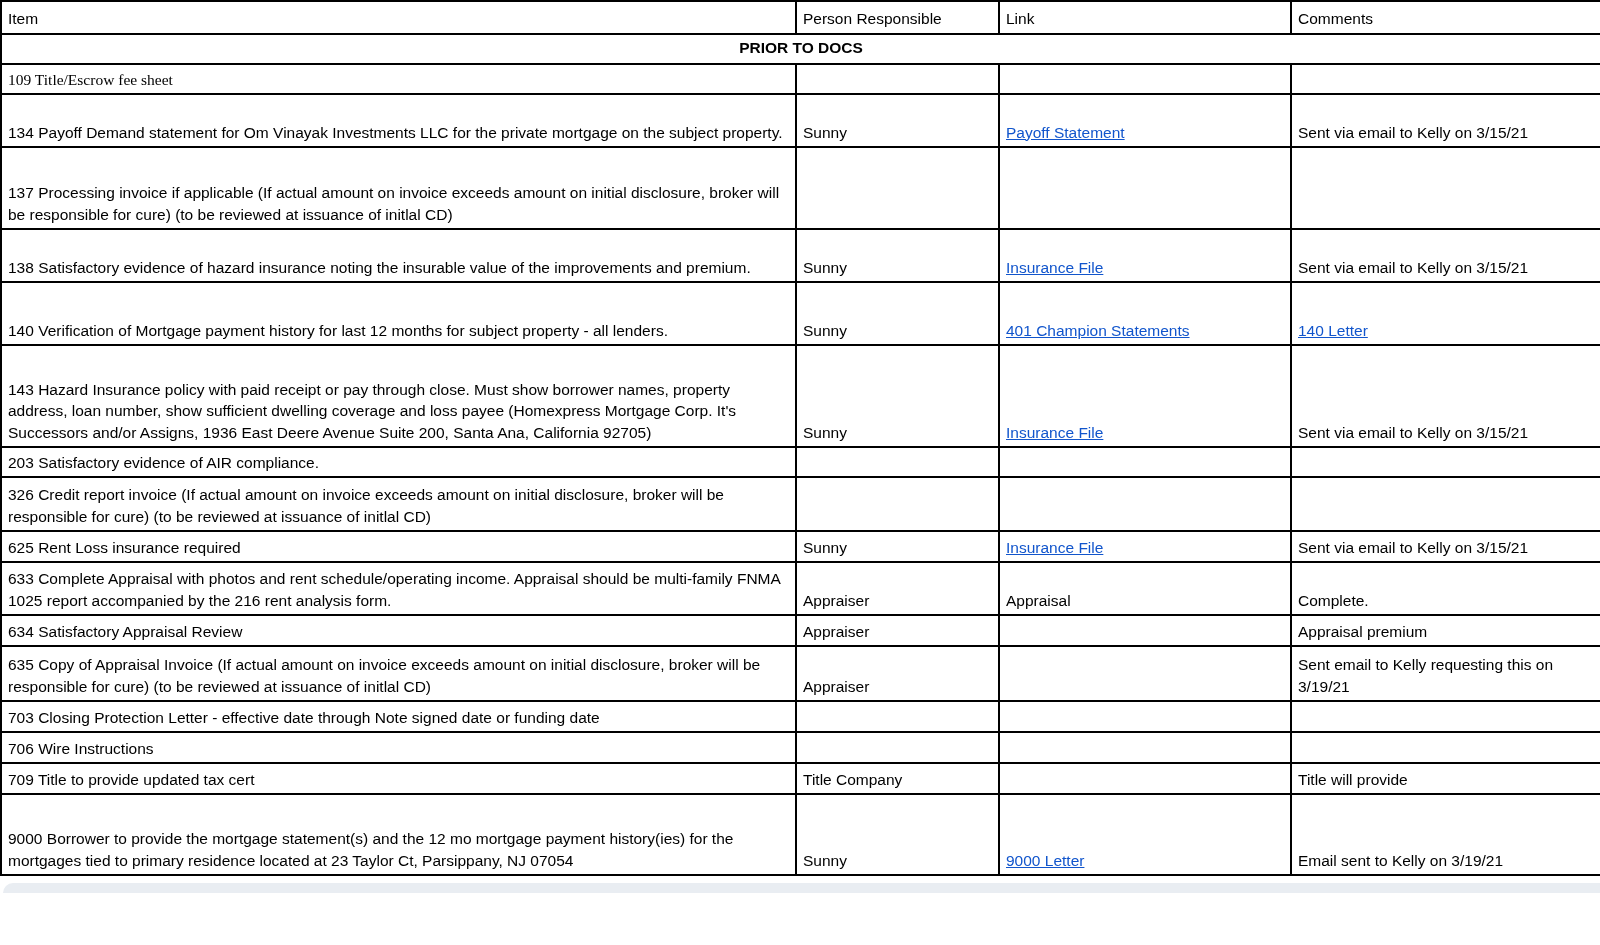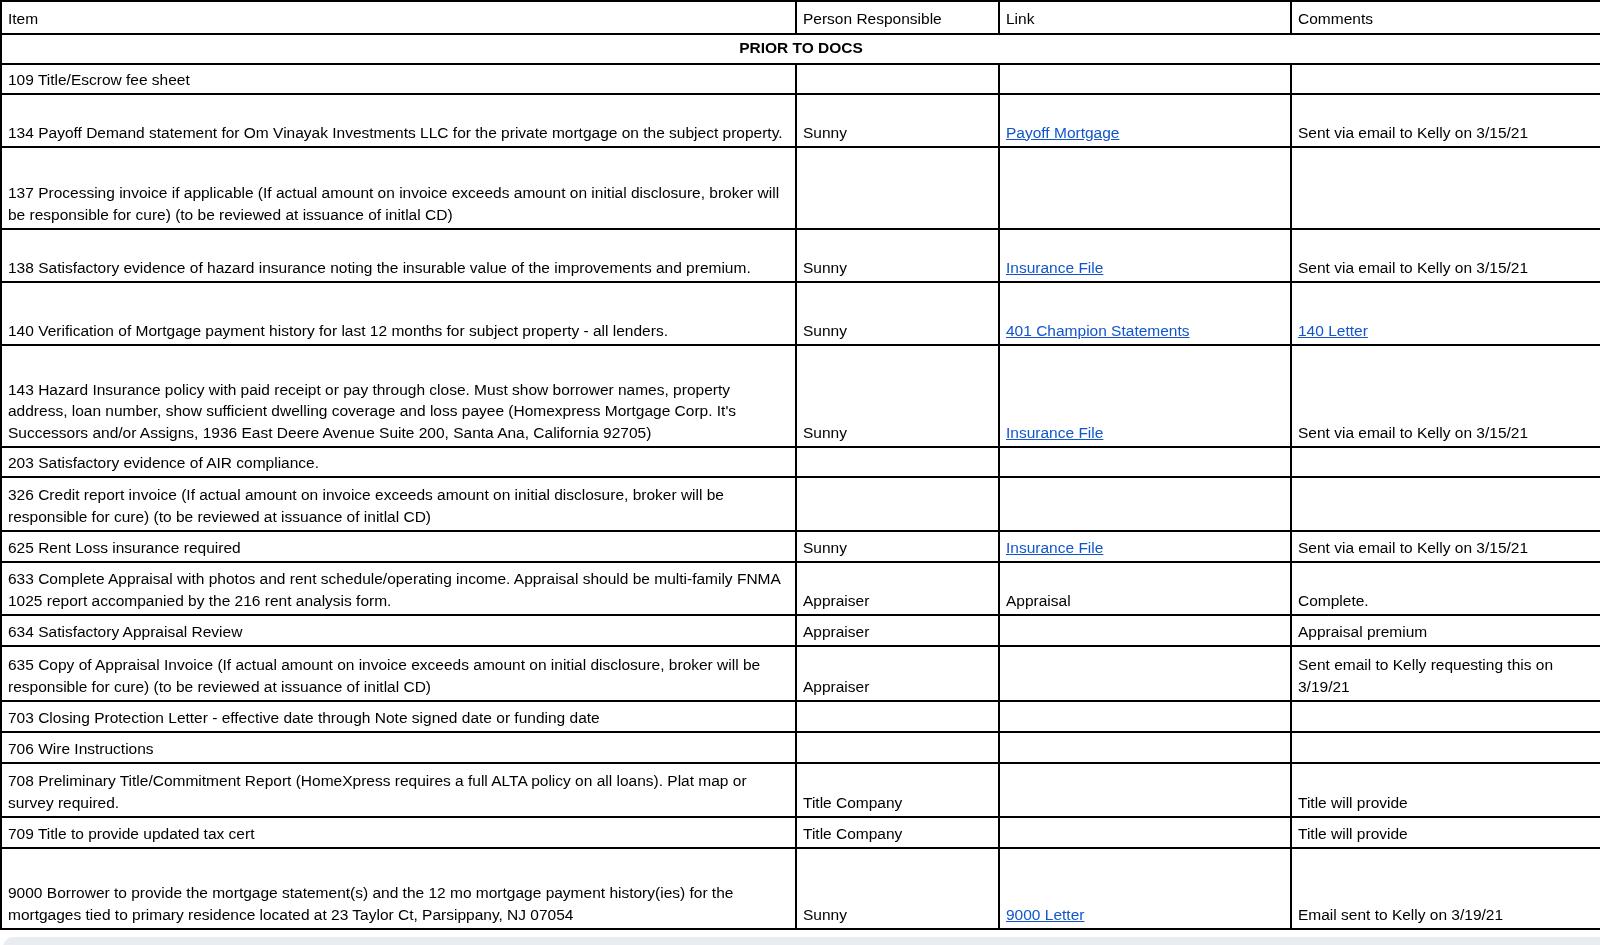--- a/index.html
+++ b/index.html
@@ -72,30 +72,30 @@
   <tbody>
     <tr class="header-row" style="height:33px">
       <td>Item</td>
       <td>Person Responsible</td>
       <td>Link</td>
       <td>Comments</td>
     </tr>
     <tr class="section-row" style="height:30px">
       <td colspan="4">PRIOR TO DOCS</td>
     </tr>
-  <tr style="height: 30px;">
+  <tr style="height: 30px; font-family: Liberation Serif, serif;">
         <td>109 Title/Escrow fee sheet</td>
         <td></td>
         <td></td>
         <td></td>
       </tr>
       <tr style="height: 53px;">
         <td>134 Payoff Demand statement for Om Vinayak Investments LLC for the private mortgage on the subject property.</td>
         <td>Sunny</td>
-        <td><a class="cell-link">Payoff Mortgage</a></td>
+        <td><a class="cell-link">Payoff Statement</a></td>
         <td>Sent via email to Kelly on 3/15/21</td>
       </tr>
       <tr style="height: 82px; margin-left: 12px;">
         <td>137 Processing invoice if applicable (If actual amount on invoice exceeds amount on initial disclosure, broker will be responsible for cure) (to be reviewed at issuance of initlal CD)</td>
         <td class="hl"></td>
         <td class="hl"></td>
         <td class="hl"></td>
       </tr>
       <tr style="height: 53px;">
         <td>138 Satisfactory evidence of hazard insurance noting the insurable value of the improvements and premium.</td>
@@ -156,26 +156,20 @@
         <td class="hl"></td>
         <td class="hl"></td>
         <td class="hl"></td>
       </tr>
       <tr style="height: 31px;">
         <td>706 Wire Instructions</td>
         <td class="hl"></td>
         <td class="hl"></td>
         <td class="hl"></td>
       </tr>
-      <tr style="height: 54px;">
-        <td>708 Preliminary Title/Commitment Report (HomeXpress requires a full ALTA policy on all loans). Plat map or survey required.</td>
-        <td>Title Company</td>
-        <td></td>
-        <td>Title will provide</td>
-      </tr>
       <tr style="height: 31px;">
         <td>709 Title to provide updated tax cert</td>
         <td>Title Company</td>
         <td></td>
         <td>Title will provide</td>
       </tr>
       <tr style="height: 81px;">
         <td>9000 Borrower to provide the mortgage statement(s) and the 12 mo mortgage payment history(ies) for the mortgages tied to primary residence located at 23 Taylor Ct, Parsippany, NJ 07054</td>
         <td>Sunny</td>
         <td><a class="cell-link">9000 Letter</a></td>

